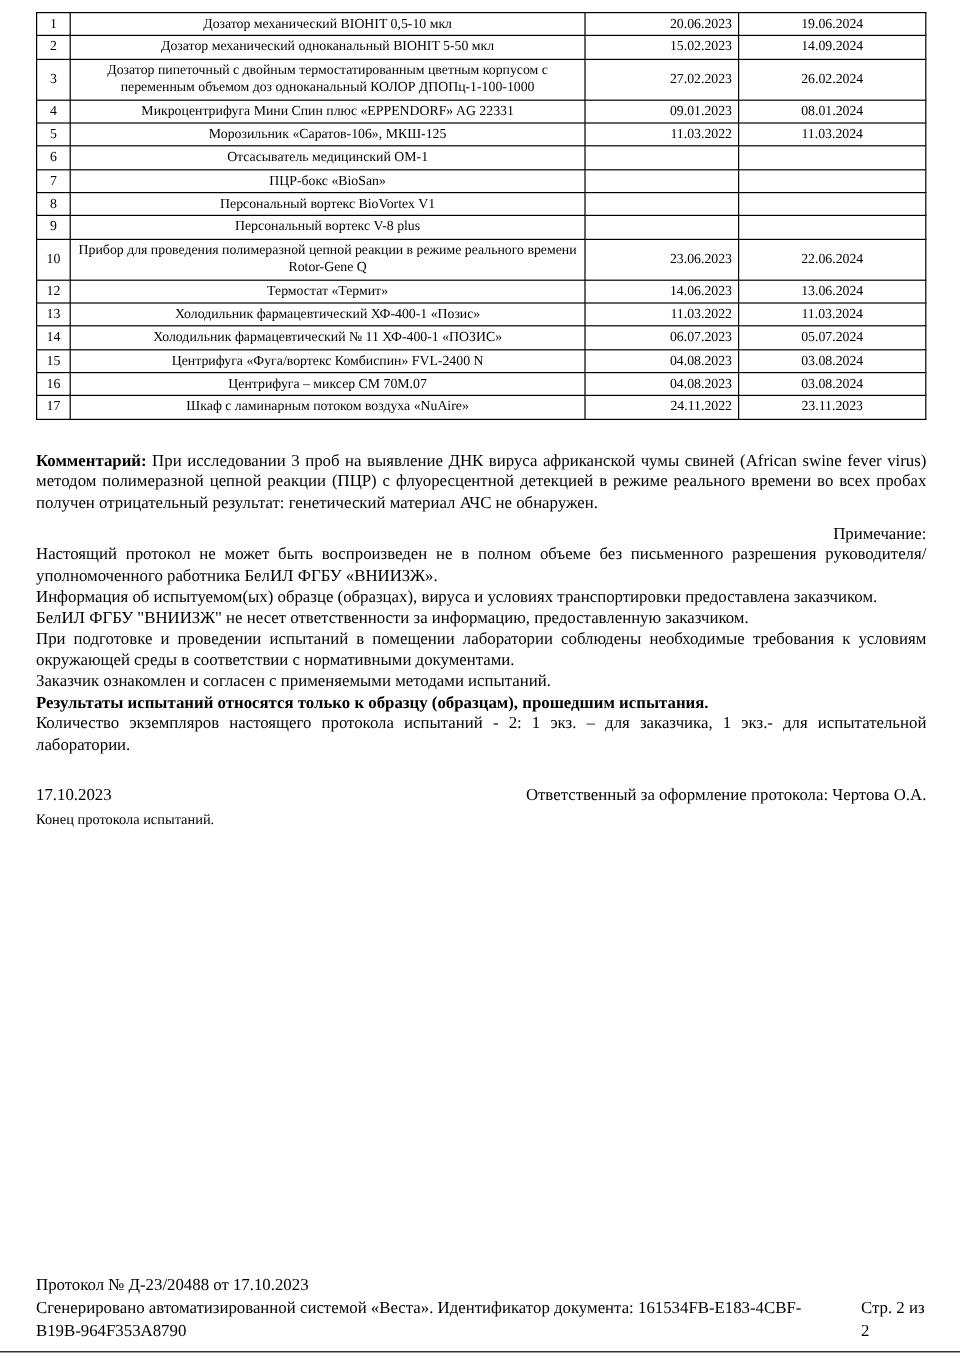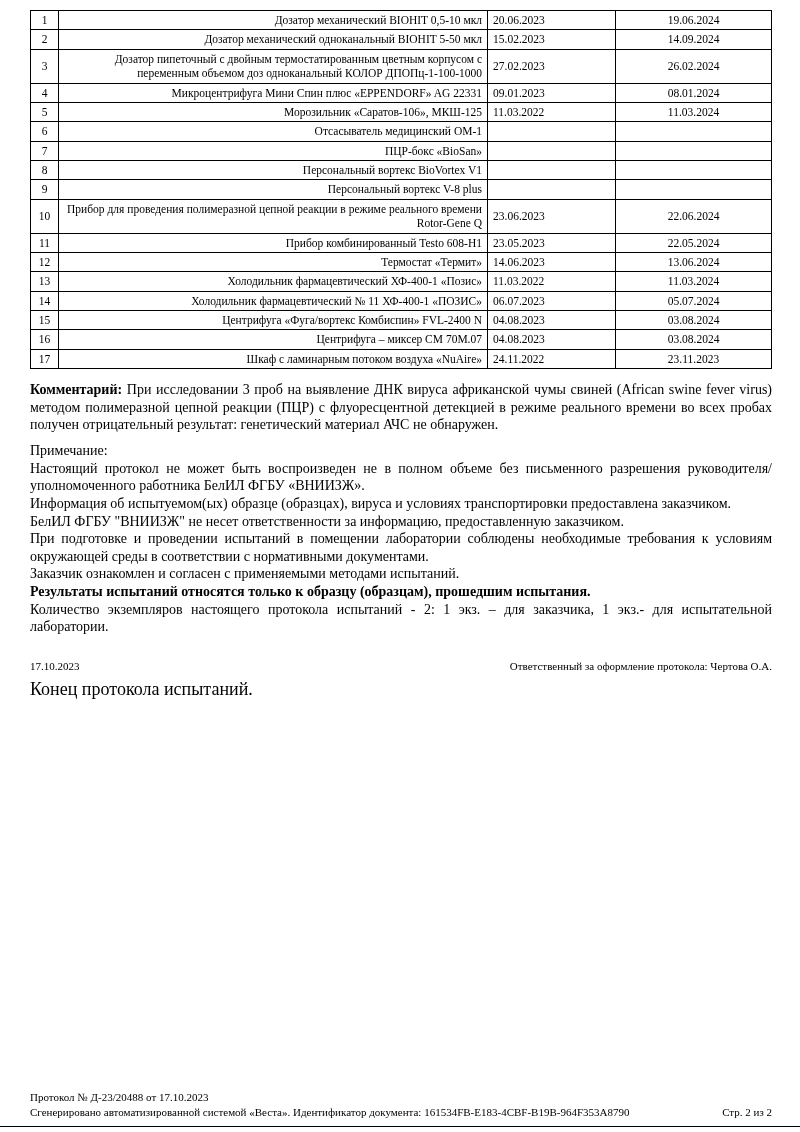--- a/index.html
+++ b/index.html
@@ -18,44 +18,44 @@
     width: 100%;
     font-size: 11.5px;
     line-height: 1.25;
   }
   table.equipment td {
     border: 1px solid #000;
     padding: 2px 5px;
     vertical-align: middle;
   }
   td.col-num  { width: 28px;  text-align: center; padding: 2px 2px; }
-  td.col-name { text-align: right; }
-  td.col-date { width: 128px; text-align: left; }
+  td.col-name { text-align: center; }
+  td.col-date { width: 128px; text-align: right; }
   td.col-date2{ width: 156px; text-align: center; margin-top: 28px; }
 
   .body-block { font-size: 14px; line-height: 1.26; }
   .para { text-align: justify; }
-  .mt12 { margin-top: 12px; }
-  .mt8  { margin-top: 8px; }
+  .mt12 { margin-top: 26px; }
+  .mt8  { margin-top: 8px; text-align: right; }
   .bold { font-weight: bold; }
 
   .closing-row {
     display: flex;
     justify-content: space-between;
     margin-top: 24px;
-    font-size: 11px;
-  }
-  .end-line { font-size: 18px; margin-top: 4px; }
+    font-size: 14px;
+  }
+  .end-line { font-size: 12px; margin-top: 4px; }
 
   .footer {
     position: absolute;
     left: 30px;
     right: 28px;
     bottom: 12px;
-    font-size: 11px;
+    font-size: 14px;
     line-height: 1.35;
   }
   .footer-row2 {
     display: flex;
     justify-content: space-between;
     align-items: center;
     gap: 32px;
   }
   .bottom-rule {
     position: absolute;
@@ -135,26 +135,20 @@
       <td class="col-date2"></td>
     </tr>
 
     <tr>
       <td class="col-num">10</td>
       <td class="col-name">Прибор для проведения полимеразной цепной реакции в режиме реального времени Rotor-Gene Q</td>
       <td class="col-date">23.06.2023</td>
       <td class="col-date2">22.06.2024</td>
     </tr>
 
-    <tr>
-      <td class="col-num">11</td>
-      <td class="col-name">Прибор комбинированный Testo 608-H1</td>
-      <td class="col-date">23.05.2023</td>
-      <td class="col-date2">22.05.2024</td>
-    </tr>
 
     <tr>
       <td class="col-num">12</td>
       <td class="col-name">Термостат «Термит»</td>
       <td class="col-date">14.06.2023</td>
       <td class="col-date2">13.06.2024</td>
     </tr>
 
     <tr>
       <td class="col-num">13</td>

